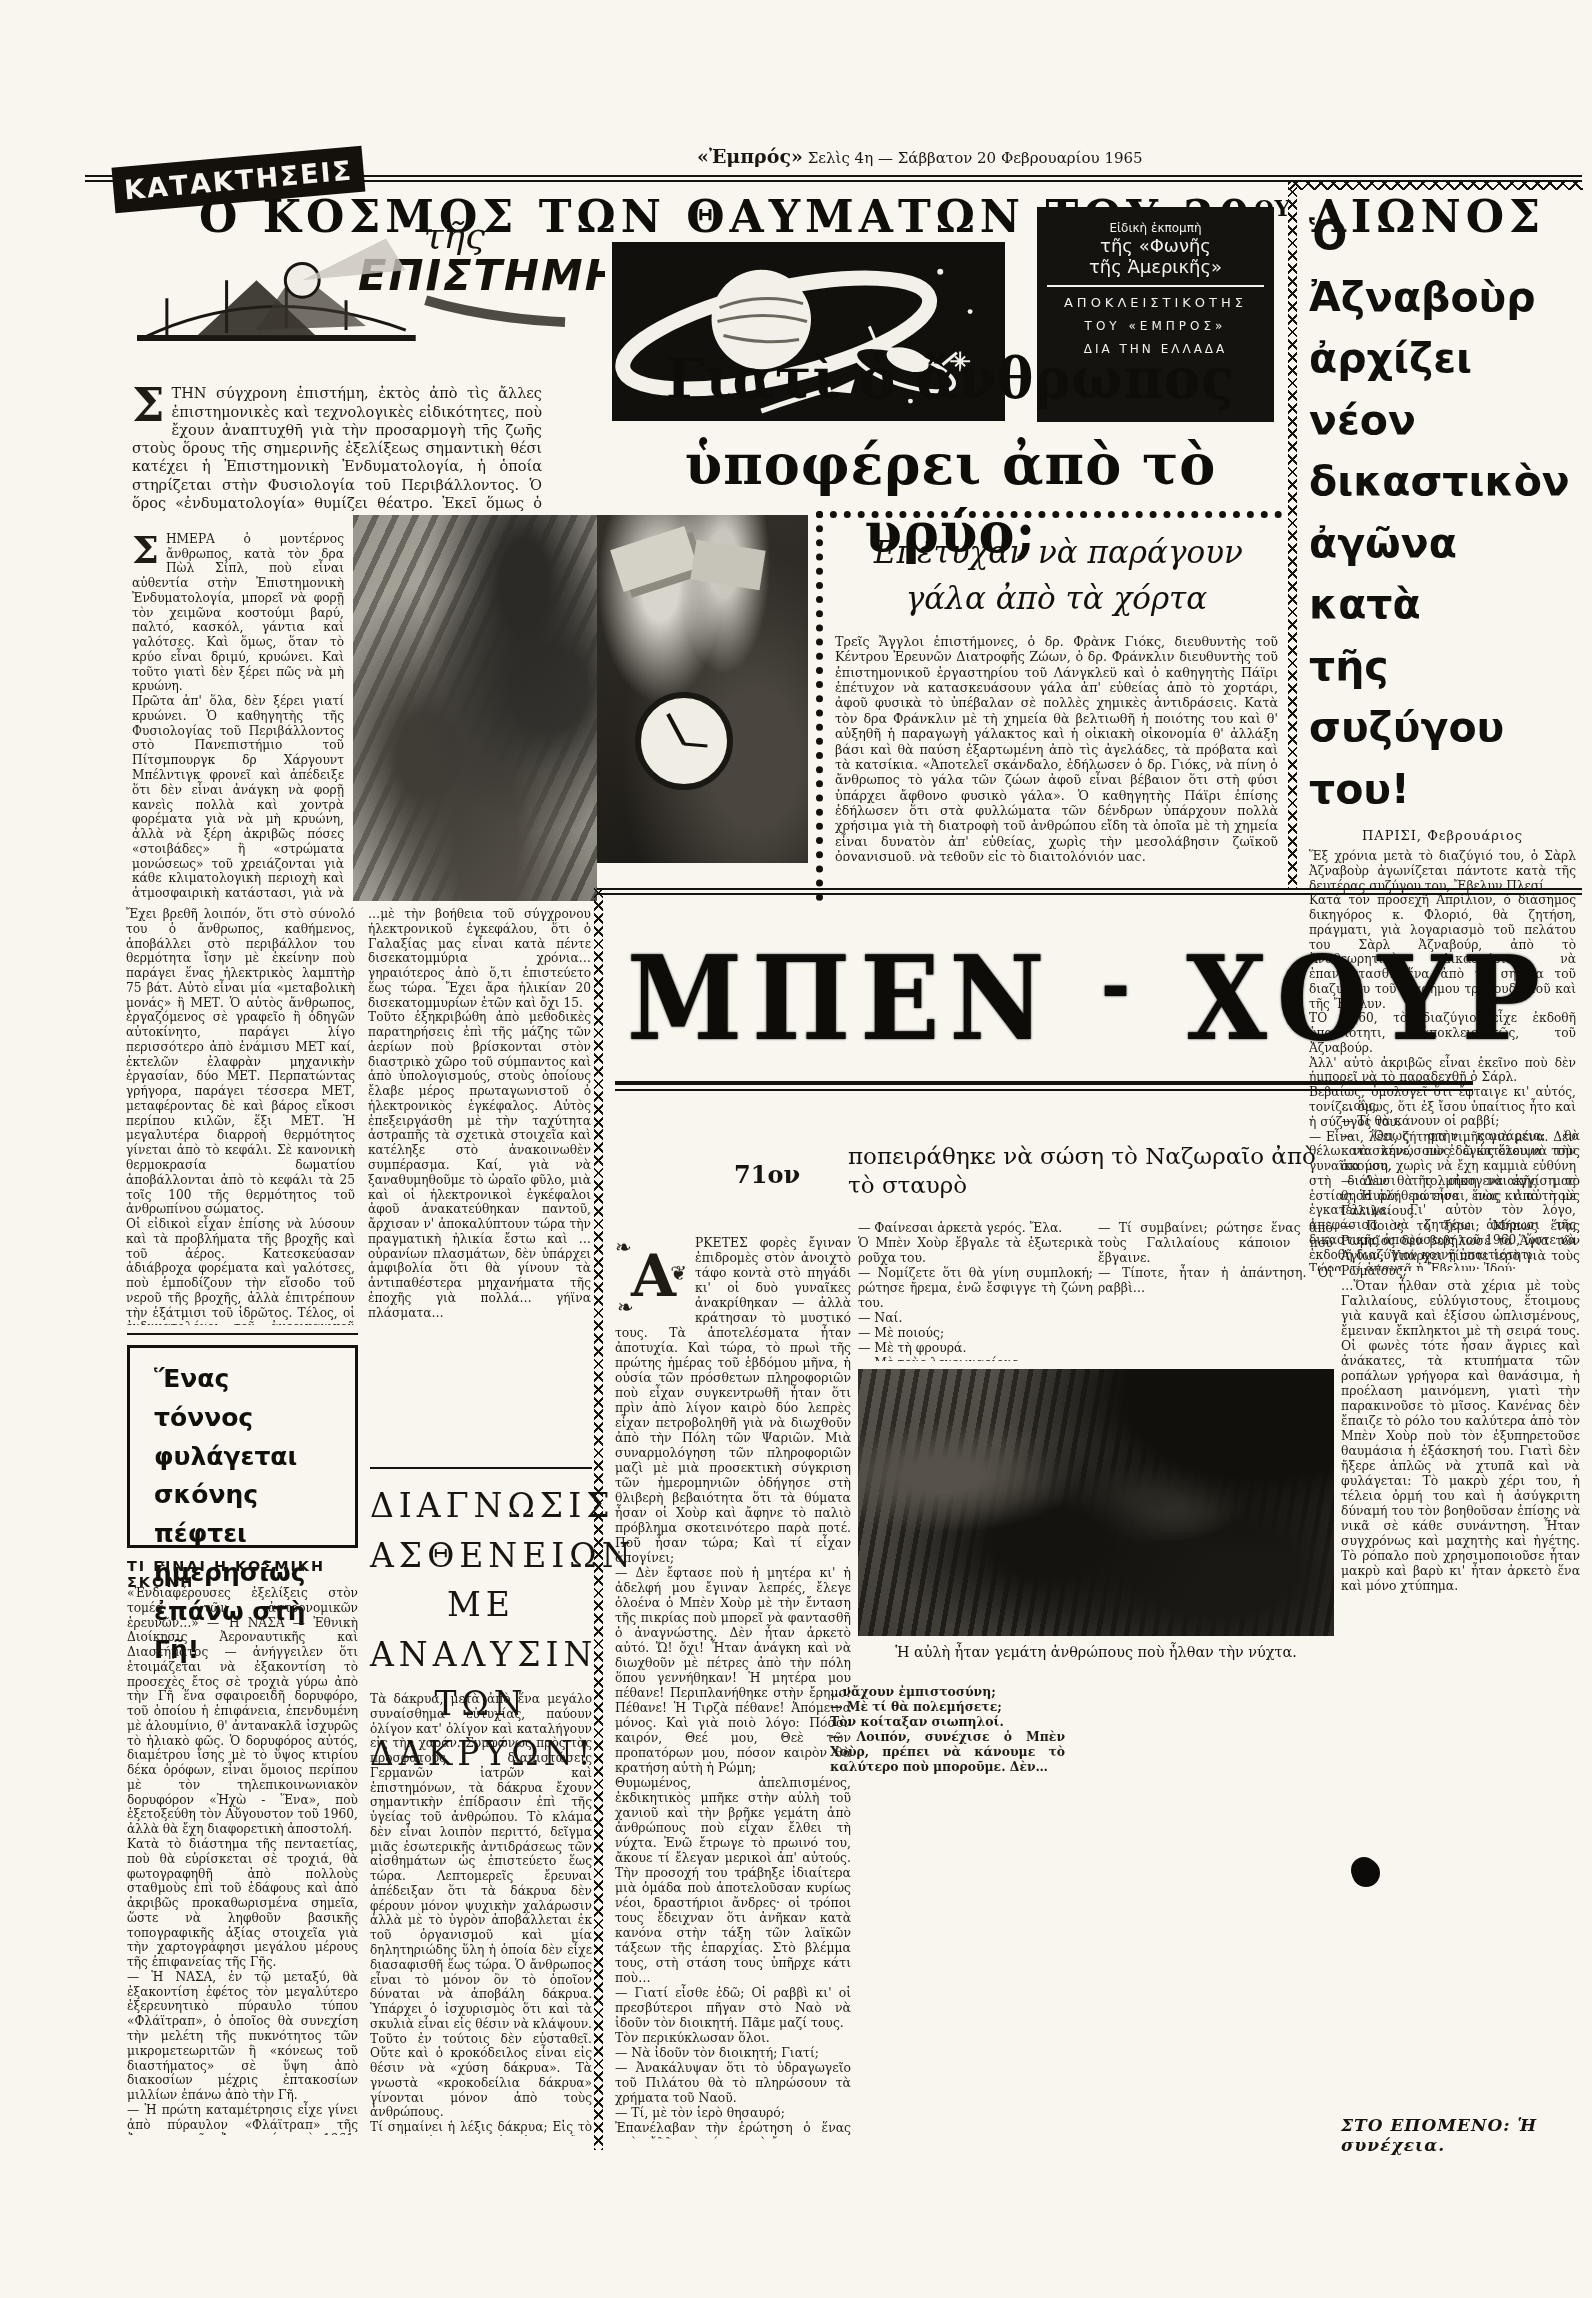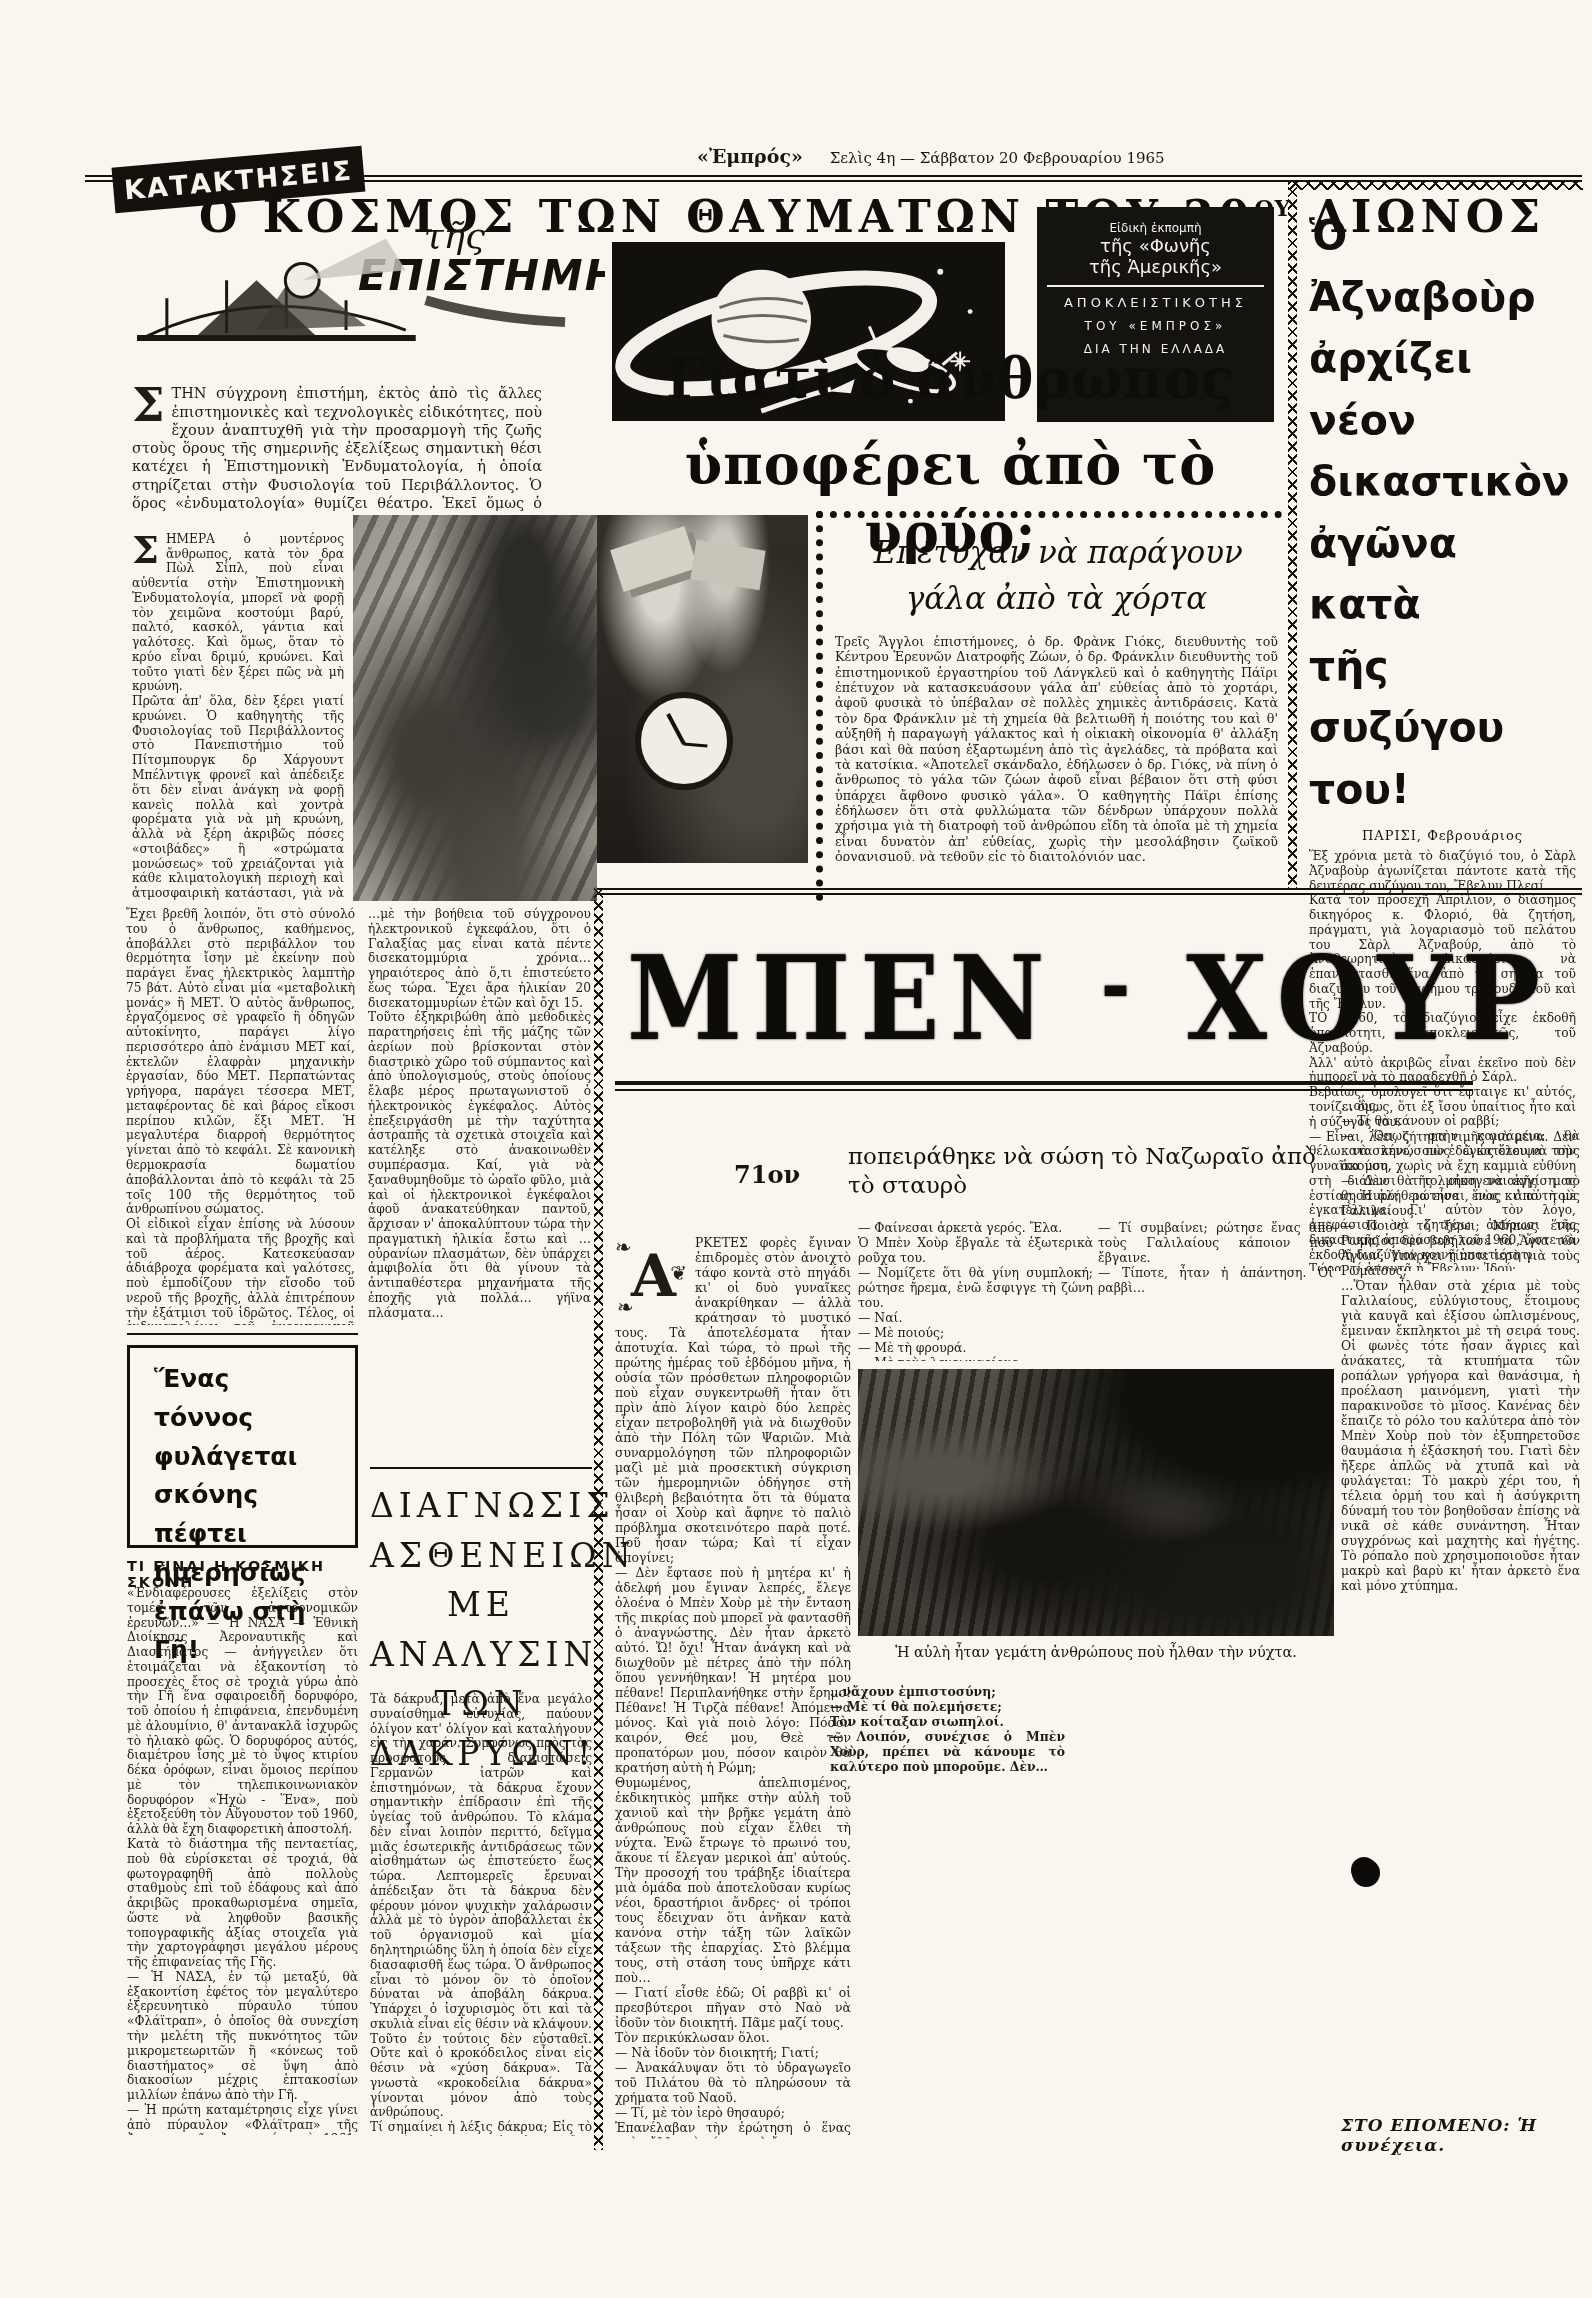--- a/index.html
+++ b/index.html
@@ -50,21 +50,21 @@
   .floral .leaf{position:absolute;font-size:20px;color:#23201a;}
   .inkblob{background:#0c0b09;border-radius:50%;box-shadow:2px 3px 0 1px #0c0b09;}
 </style>
 </head>
 <body>
 
 <div id="page">
 
   <div class="abs masthead" style="left:697px;top:145px;width:517px;">
     <b>«Ἐμπρός»</b>
-    <span style="margin-left:22px;text-align:center;">Σελὶς 4η — Σάββατον 20 Φεβρουαρίου 1965</span>
+    <span style="margin-left:0;text-align:center;">Σελὶς 4η — Σάββατον 20 Φεβρουαρίου 1965</span>
   </div>
   <div class="abs rule2" style="left:85px;top:175px;width:1497px;"></div>
 
   <div class="abs main-head" style="left:199px;top:191px;">
     <span>Ο ΚΟΣΜΟΣ ΤΩΝ ΘΑΥΜΑΤΩΝ ΤΟΥ 20</span><sup>ΟΥ</sup><span> ΑΙΩΝΟΣ</span>
   </div>
 
   <div class="abs" style="left:107px;top:131px;width:498px;height:217px;">
     <svg width="498" height="217" viewBox="0 0 500 218">
       <g transform="rotate(-5 130 50)">

